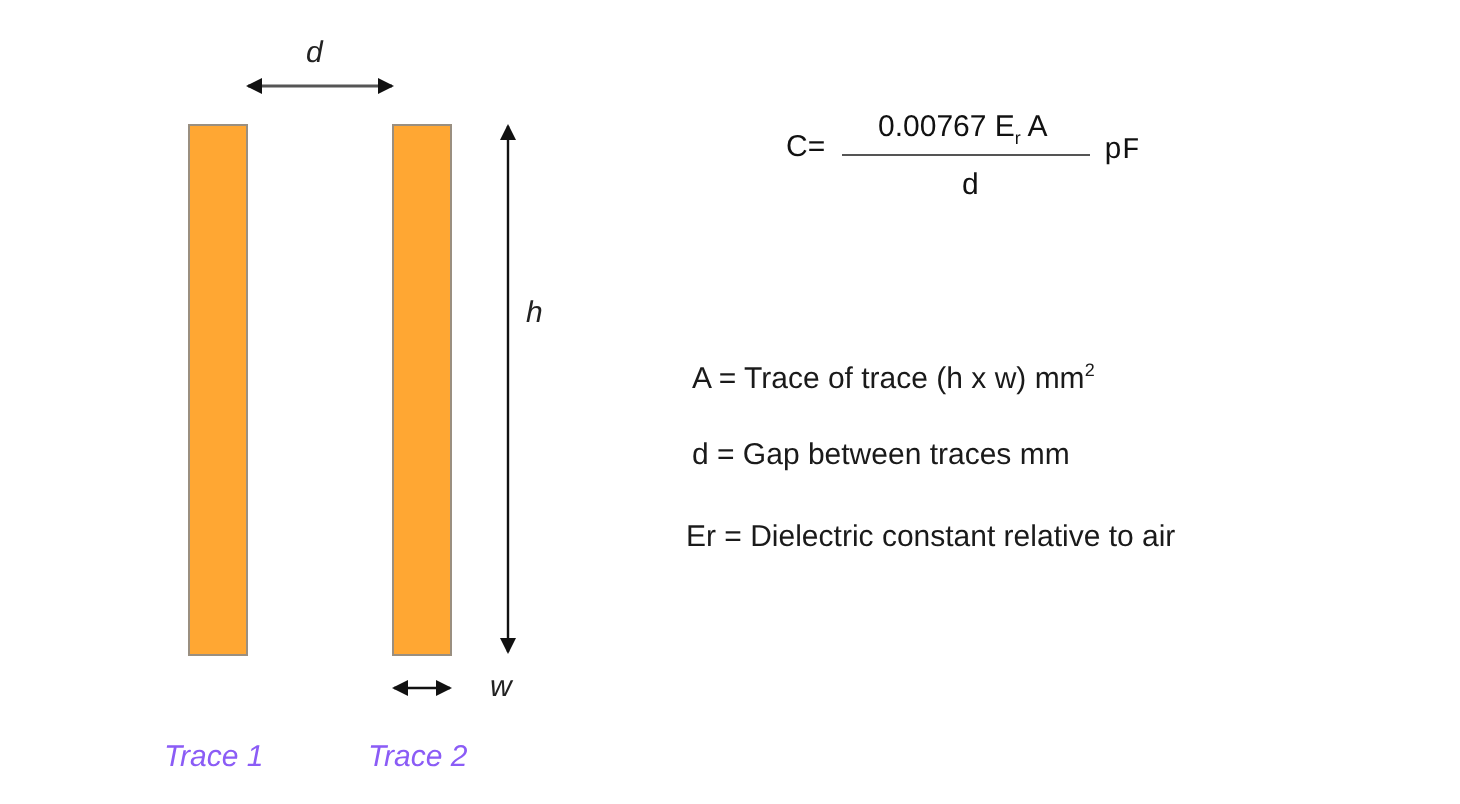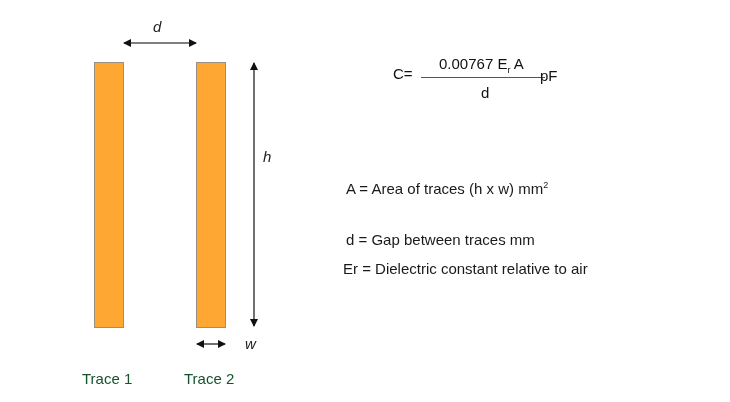--- a/index.html
+++ b/index.html
@@ -1,21 +1,21 @@
 <!DOCTYPE html>
 <html><head>
   <meta charset="utf-8">
   <style>
     html, body { margin: 0; padding: 0; background: #ffffff; }
     body { width: 730px; height: 402px; position: relative; overflow: hidden;
            font-family: "Liberation Sans", "DejaVu Sans", sans-serif; color: #1a1a1a; }
     .abs { position: absolute; }
     .trace { position: absolute; background: #FFA733; border: 1px solid #9a8f80; box-sizing: border-box; }
     .label-var { font-size: 15px; font-style: italic; color: #222; }
-    .trace-label { font-size: 15px; color: #14532d; }
+    .trace-label { font-size: 15px; font-style: italic; color: #8b5cf6; }
     .formula { font-size: 15px; color: #111; }
     .frac-line { position: absolute; height: 1px; background: #555; }
     .legend-line { font-size: 15px; color: #1a1a1a; position: absolute; white-space: nowrap; }
     sup { font-size: 9px; vertical-align: super; }
     .sub { font-size: 9px; vertical-align: sub; }
   </style>
 </head>
 <body>
 
 <div class="trace" style="left:94px; top:62px; width:30px; height:266px;"></div>
@@ -50,19 +50,19 @@
 
 <div class="abs trace-label" style="left:82px; top:370px;">Trace 1</div>
 <div class="abs trace-label" style="left:184px; top:370px;">Trace 2</div>
 
 <div class="abs formula" style="left:393px; top:65px;">C=</div>
 <div class="abs formula" style="left:439px; top:55px; white-space:nowrap;">
   <span>0.00767 E</span><span class="sub">r</span><span> A</span>
 </div>
 <div class="frac-line" style="left:421px; top:77px; width:124px;"></div>
 <div class="abs formula" style="left:481px; top:84px;">d</div>
-<div class="abs formula" style="left:540px; top:67px;">pF</div>
+<div class="abs formula" style="left:552px; top:67px;font-family:Liberation Mono, monospace;">pF</div>
 
 <div class="legend-line" style="left:346px; top:180px;">
-  <span>A = Area of traces (h x w) mm</span><sup>2</sup>
+  <span>A = Trace of trace (h x w) mm</span><sup>2</sup>
 </div>
-<div class="legend-line" style="left:346px; top:219px;margin-top:12px;">d = Gap between traces mm</div>
+<div class="legend-line" style="left:346px; top:219px;">d = Gap between traces mm</div>
 <div class="legend-line" style="left:343px; top:260px;">Er = Dielectric constant relative to air</div>
 
 </body></html>

